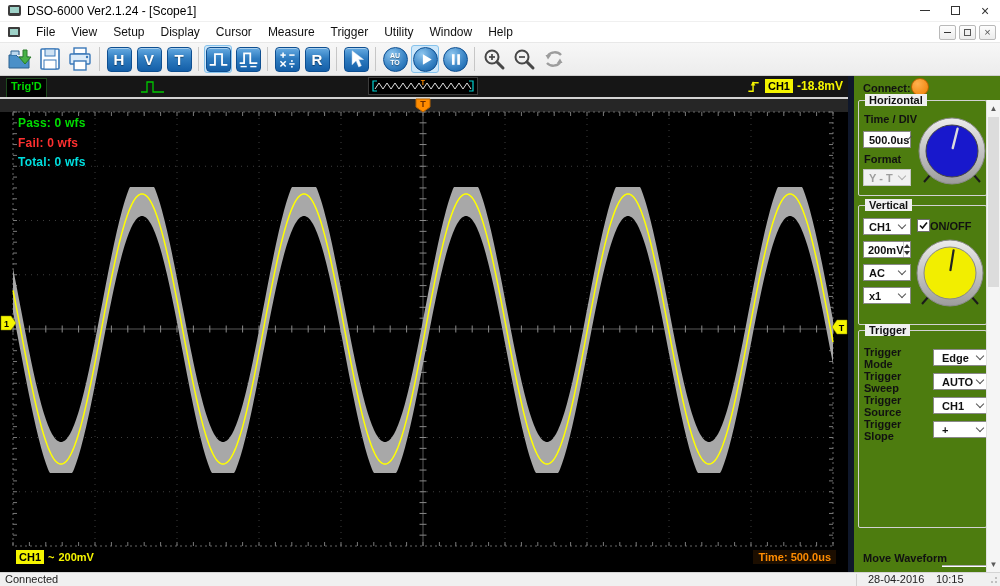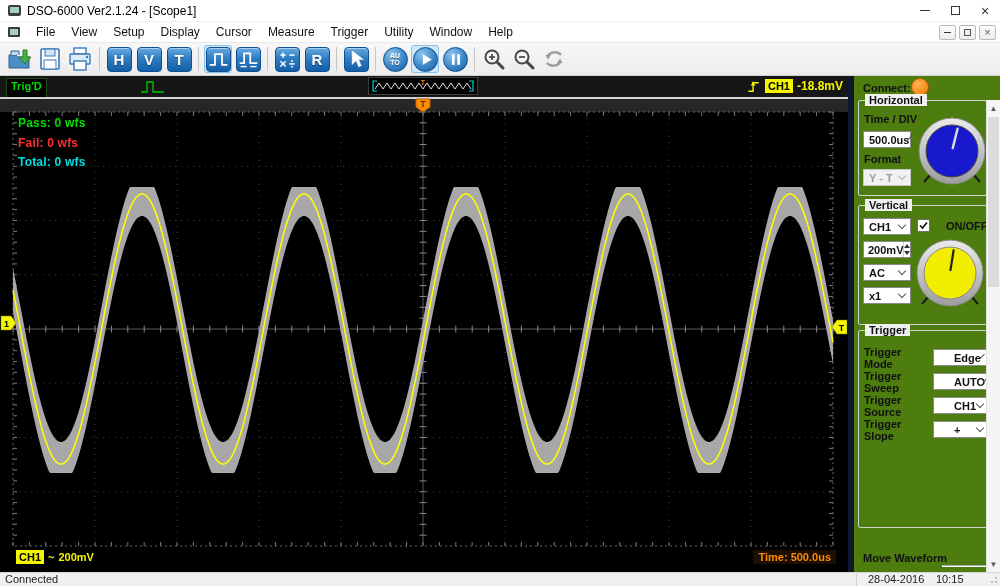--- a/index.html
+++ b/index.html
@@ -72,26 +72,26 @@
   .combo .cval { font-size:11px; }
   .chev { width:6px; height:6px; border-right:1.4px solid #555; border-bottom:1.4px solid #555; transform:rotate(45deg); margin:-3px 5px 0 0; }
   .combo.disabled { background:#f1f1f1; border-color:#c5c5c5; }
   .combo.disabled .cval { color:#9d9d9d; }
   .combo.disabled .chev { border-color:#b0b0b0; }
   .spin { position:absolute; height:17px; background:#fff; border:1px solid #898989; display:flex; align-items:center; justify-content:space-between; padding-left:4px; }
   .spinbtns { width:13px; height:100%; display:flex; flex-direction:column; border-left:1px solid #c9c9c9; }
   .spinbtns span { flex:1; display:flex; align-items:center; justify-content:center; }
   .tri-up { width:0; height:0; border-left:3px solid transparent; border-right:3px solid transparent; border-bottom:4px solid #333; }
   .tri-dn { width:0; height:0; border-left:3px solid transparent; border-right:3px solid transparent; border-top:4px solid #333; }
-  .check-row { position:absolute; display:flex; align-items:center; gap:16px; }
+  .check-row { position:absolute; display:flex; align-items:center; gap:0; }
   .cb { width:13px; height:13px; background:#fff; border:1px solid #707070; display:flex; align-items:center; justify-content:center; }
   .knob { position:absolute; }
   .trig-rows { position:absolute; left:5px; top:18px; width:125px; }
   .trig-row-item { display:flex; align-items:center; justify-content:space-between; height:17px; margin-bottom:7px; }
-  .trig-row-item .combo2 { position:relative; width:56px; height:17px; background:#fff; border:1px solid #898989; display:flex; align-items:center; justify-content:space-between; padding-left:20px; flex:none; }
+  .trig-row-item .combo2 { position:relative; width:56px; height:17px; background:#fff; border:1px solid #898989; display:flex; align-items:center; justify-content:space-between; padding-left:8px; flex:none; }
   .move-label { position:absolute; left:9px; top:476px; }
   .move-line { position:absolute; left:88px; top:489px; width:46px; height:1px; background:#ababab; box-shadow:0 1px 0 #fff; }
   .vscroll { position:absolute; right:0; top:24px; width:14px; height:472px; background:#f5f5f5; border-left:1px solid #e2e2e2; }
   .vs-arrow { position:absolute; left:0; width:13px; height:16px; display:flex; align-items:center; justify-content:center; color:#5a5a5a; font-size:8px; }
   .vs-thumb { position:absolute; left:1px; top:17px; width:11px; height:170px; background:#dcdcdc; }
 
   
   .statusbar { position:relative; height:14px; background:#f0f0f0; border-top:1px solid #d4d4d4; font-size:11px; color:#222; }
   .sb-left { position:absolute; left:5px; top:0px; }
   .sb-div { position:absolute; left:856px; top:1px; width:1px; height:12px; background:#d0d0d0; }

